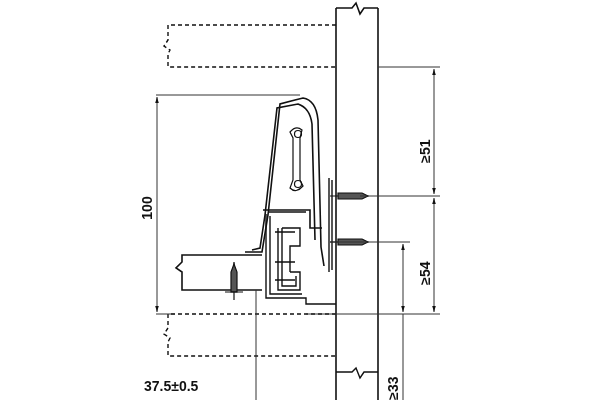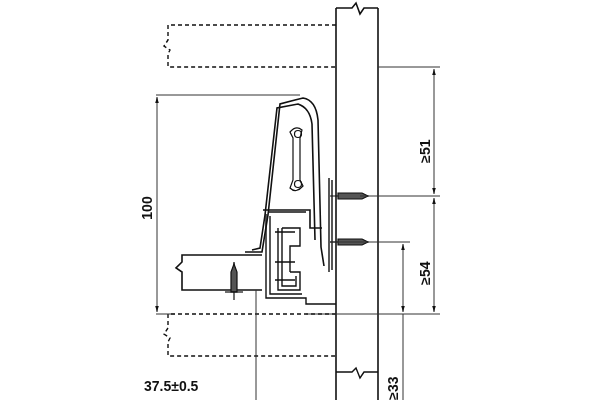--- a/index.html
+++ b/index.html
@@ -1,16 +1,16 @@
 <!DOCTYPE html>
 <html><head>
 <meta charset="utf-8">
 <style>
   html,body{margin:0;padding:0;background:#fff;}
-  .canvas{position:relative;width:600px;height:400px;overflow:hidden;background:#fff;font-family:"Liberation Sans",sans-serif;}
+  .canvas{position:relative;width:600px;height:400px;overflow:hidden;background:#fff;font-family:"Liberation Sans",sans-serif;border-radius:10px;}
   svg{position:absolute;left:0;top:0;}
   .dim-label{position:absolute;font-family:"Liberation Sans",sans-serif;font-weight:bold;font-size:14px;color:#111;white-space:nowrap;}
   .rot{transform:rotate(-90deg);transform-origin:center center;}
 </style>
 </head>
 <body>
 
 <div class="canvas">
   <svg width="600" height="400" viewBox="0 0 600 400">
     <defs>

